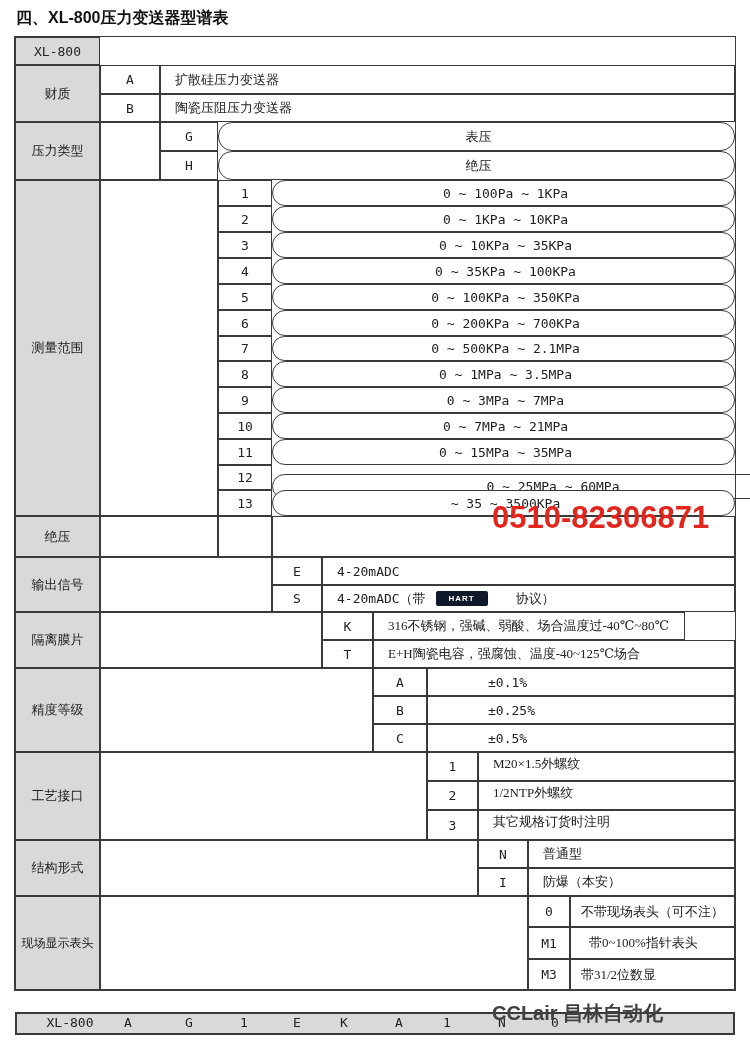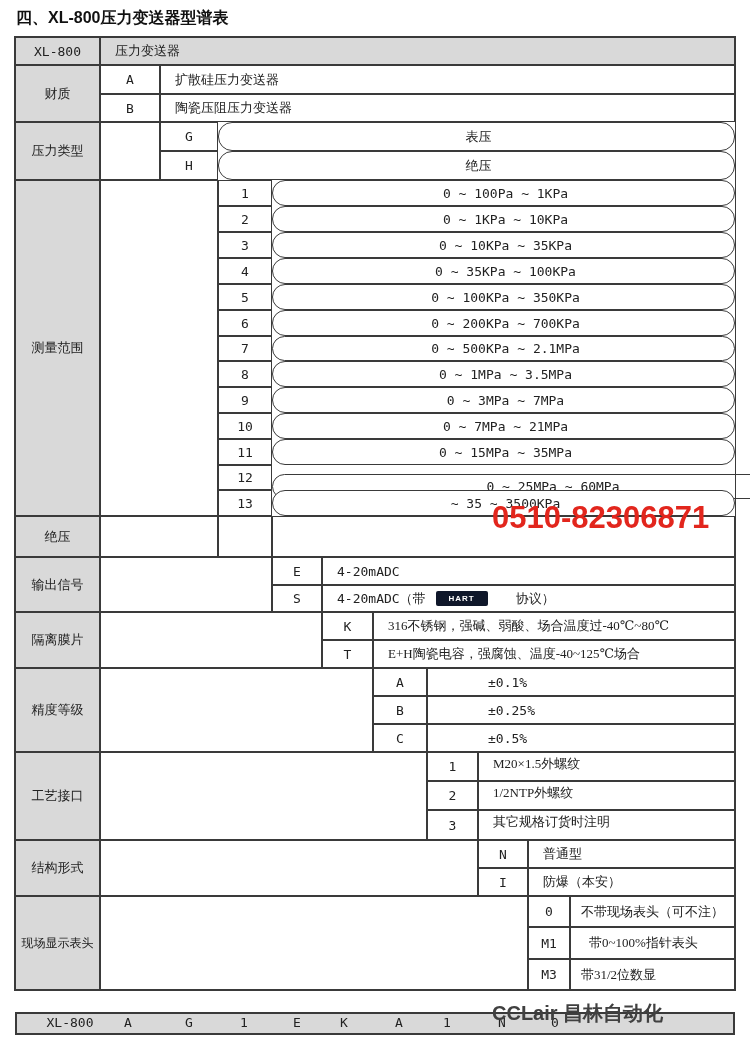--- a/index.html
+++ b/index.html
@@ -32,21 +32,20 @@
           font-family:"DejaVu Sans Mono","Liberation Mono",monospace;color:#222;}
 </style>
 </head>
 <body>
 
 <div id="page">
 
   <div class="title">四、XL-800压力变送器型谱表</div>
 
   <div class="cell gray code" style="left:15px;top:37px;width:85px;height:28px">XL-800</div>
-  <div class="cell gray" style="left:100px;top:37px;width:635px;height:28px;justify-content:flex-start;padding-left:14px;text-align:left">压力变送器</div>
 
   <div class="cell gray" style="left:15px;top:65px;width:85px;height:57px">财质</div>
   <div class="cell code" style="left:100px;top:65px;width:60px;height:29px">A</div>
   <div class="cell desc" style="left:160px;top:65px;width:575px;height:29px">扩散硅压力变送器</div>
   <div class="cell code" style="left:100px;top:94px;width:60px;height:28px">B</div>
   <div class="cell desc" style="left:160px;top:94px;width:575px;height:28px">陶瓷压阻压力变送器</div>
 
   <div class="cell gray" style="left:15px;top:122px;width:85px;height:58px">压力类型</div>
   <div class="cell" style="left:100px;top:122px;width:60px;height:58px"></div>
   <div class="cell code" style="left:160px;top:122px;width:58px;height:29px">G</div>
@@ -95,21 +94,21 @@
   <div class="cell code" style="left:272px;top:585px;width:50px;height:27px">S</div>
   <div class="cell desc" style="left:322px;top:585px;width:413px;height:27px">
     <span class="mono">4-20mADC（带</span>
     <span class="hart">HART</span>
     <span class="suffix">协议）</span>
   </div>
 
   <div class="cell gray" style="left:15px;top:612px;width:85px;height:56px">隔离膜片</div>
   <div class="cell" style="left:100px;top:612px;width:222px;height:56px"></div>
   <div class="cell code" style="left:322px;top:612px;width:51px;height:28px">K</div>
-  <div class="cell desc" style="left:373px;top:612px;width:362px;height:28px">316不锈钢，强碱、弱酸、场合温度过-40℃~80℃</div>
+  <div class="cell desc" style="left:373px;top:612px;width:312px;height:28px">316不锈钢，强碱、弱酸、场合温度过-40℃~80℃</div>
   <div class="cell code" style="left:322px;top:640px;width:51px;height:28px">T</div>
   <div class="cell desc" style="left:373px;top:640px;width:362px;height:28px">E+H陶瓷电容，强腐蚀、温度-40~125℃场合</div>
 
   <div class="cell gray" style="left:15px;top:668px;width:85px;height:84px">精度等级</div>
   <div class="cell" style="left:100px;top:668px;width:273px;height:84px"></div>
   <div class="cell code" style="left:373px;top:668px;width:54px;height:28px">A</div>
   <div class="cell mono pad60" style="left:427px;top:668px;width:308px;height:28px">±0.1%</div>
   <div class="cell code" style="left:373px;top:696px;width:54px;height:28px">B</div>
   <div class="cell mono pad60" style="left:427px;top:696px;width:308px;height:28px">±0.25%</div>
   <div class="cell code" style="left:373px;top:724px;width:54px;height:28px">C</div>

